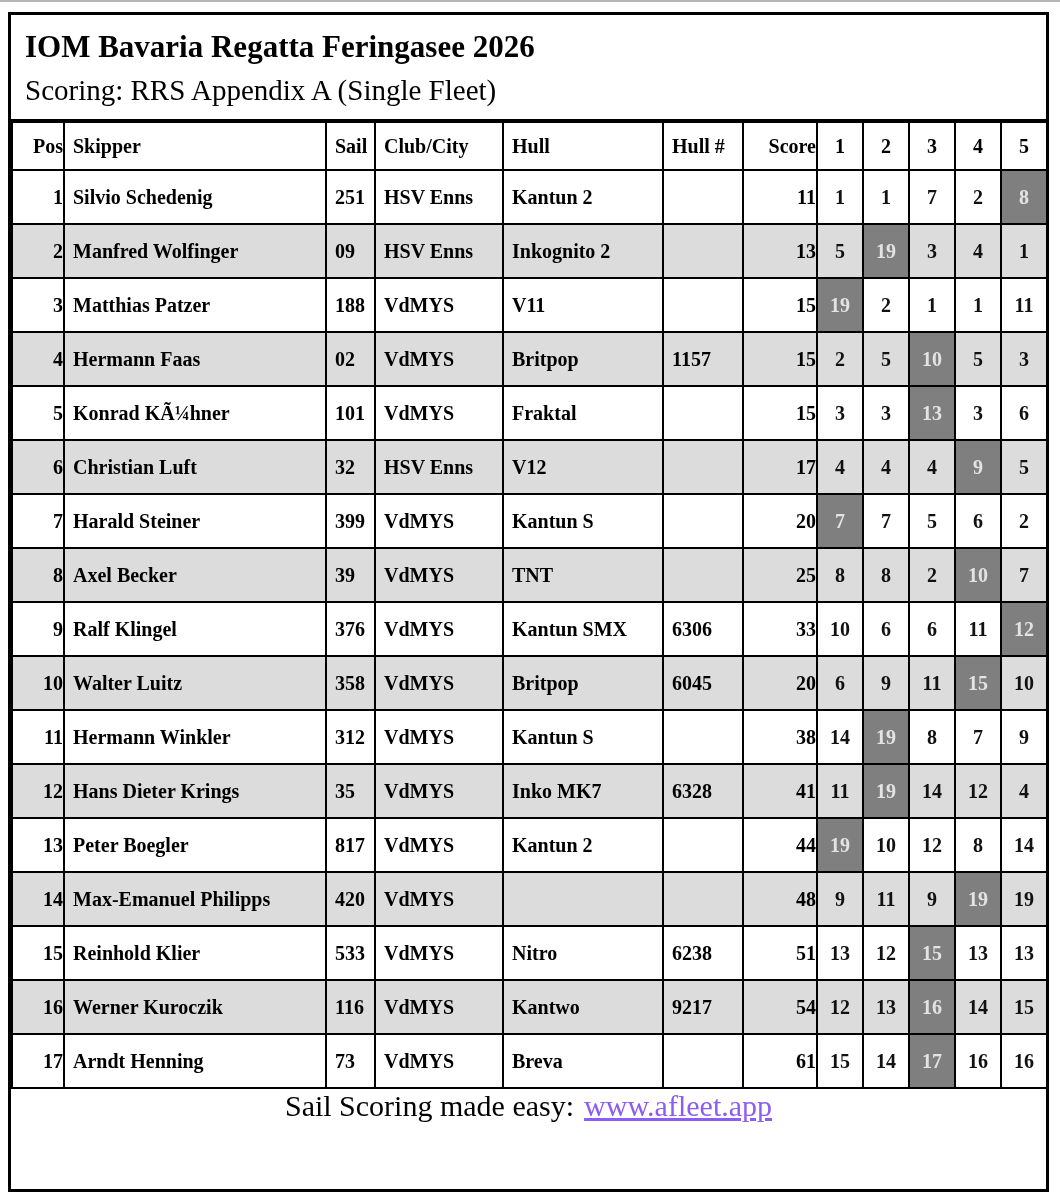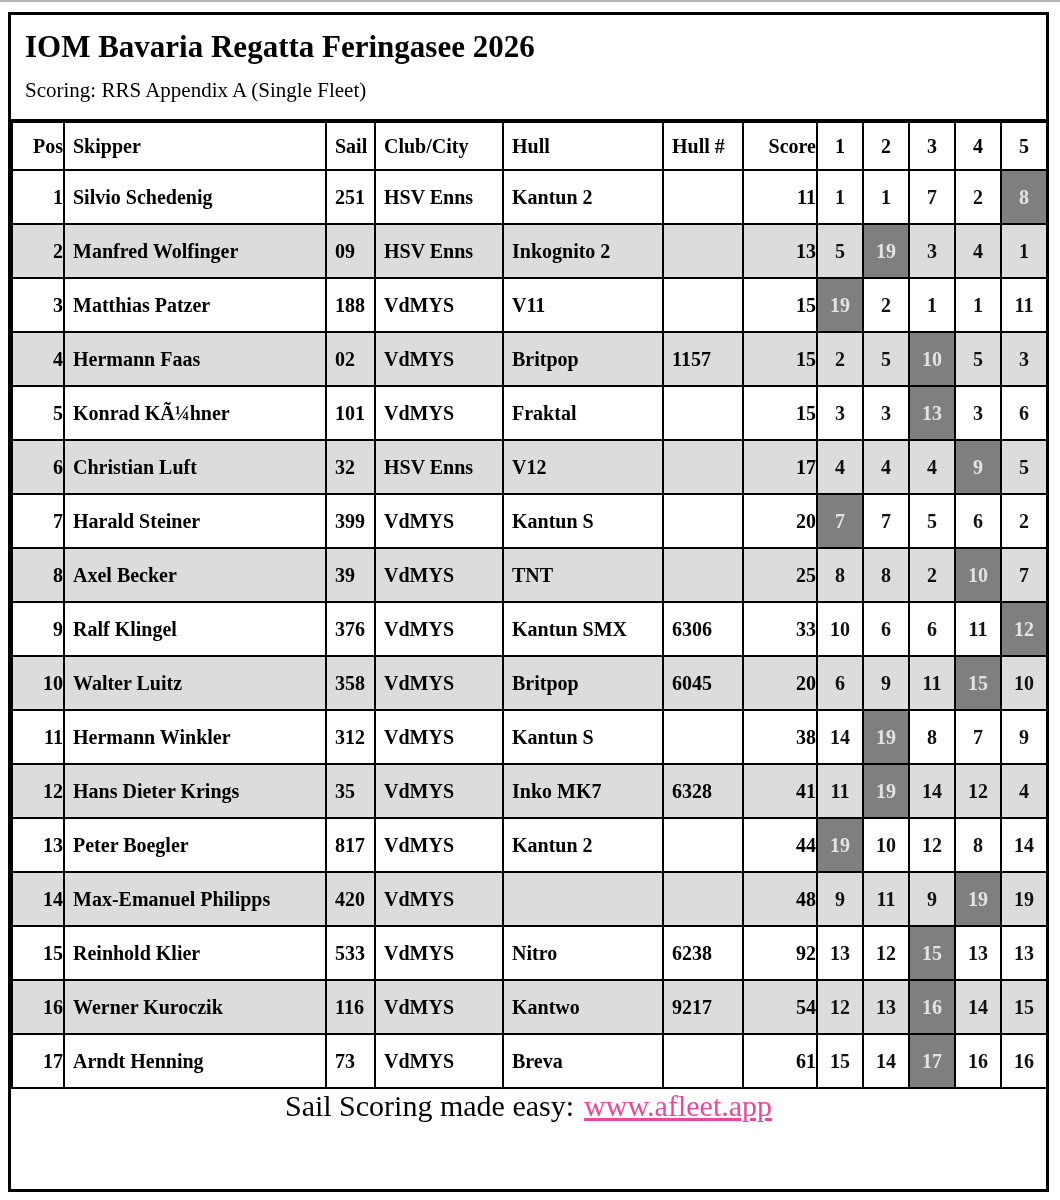--- a/index.html
+++ b/index.html
@@ -17,21 +17,21 @@
     border: 3px solid #000;
     background: #fff;
     display: flex; flex-direction: column;
   }
   .title-block {
     height: 106px;
     border-bottom: 2px solid #000;
     padding: 10px 22px 0 14px;
   }
   .title { font-size: 31px; font-weight: bold; line-height: 44px; }
-  .subtitle { font-size: 21px; font-weight: normal; line-height: 42px; }
+  .subtitle { font-size: 29px; font-weight: normal; line-height: 42px; }
 
   table.results {
     width: 100%;
     border-collapse: collapse;
     table-layout: fixed;
   }
   table.results th, table.results td {
     border: 2px solid #000;
     vertical-align: middle;
     font-size: 20px;
@@ -47,21 +47,21 @@
   td.c-race { font-weight: normal; text-align: center; color: #111; }
   td.c-race.discard { background: #7f7f7f; color: #e3e3e3; }
   th.c-race { text-align: center; }
 
   .footer {
     flex: 1;
     display: flex; align-items: flex-start; justify-content: center;
     font-size: 30px;
   }
   .footer a {
-    color: #ec4899;
+    color: #8b5cf6;
     text-decoration: underline;
     margin-left: 10px;
   }
 </style>
 </head>
 <body>
 
 <div class="top-edge"></div>
 
 <div class="sheet">
@@ -299,21 +299,21 @@
       <td class="c-race discard">19</td>
       <td class="c-race">19</td>
     </tr>
         <tr>
       <td class="center">15</td>
       <td class="left">Reinhold Klier</td>
       <td class="left">533</td>
       <td class="left">VdMYS</td>
       <td class="left">Nitro</td>
       <td class="left">6238</td>
-      <td class="center">92</td>
+      <td class="center">51</td>
       <td class="c-race">13</td>
       <td class="c-race">12</td>
       <td class="c-race discard">15</td>
       <td class="c-race">13</td>
       <td class="c-race">13</td>
     </tr>
         <tr class="alt">
       <td class="center">16</td>
       <td class="left">Werner Kuroczik</td>
       <td class="left">116</td>

